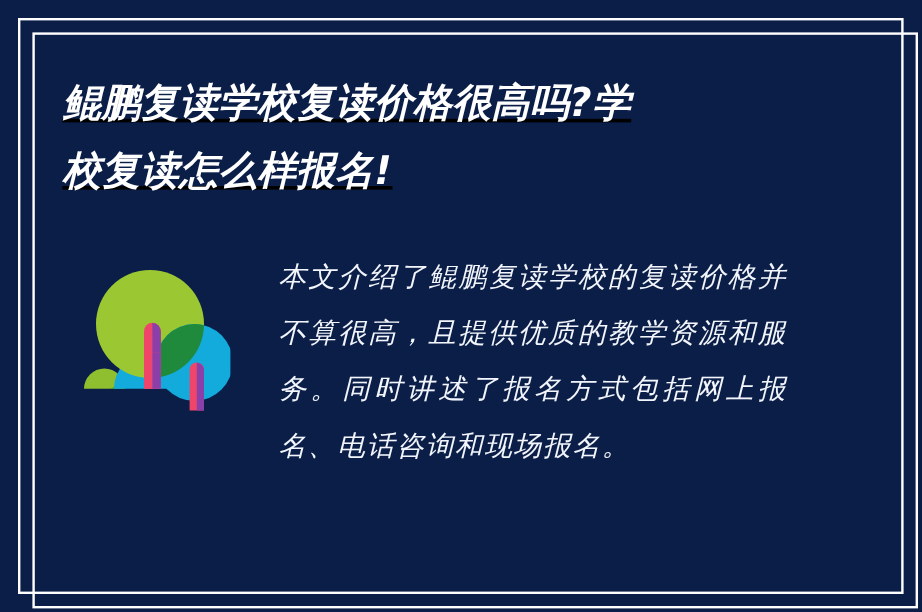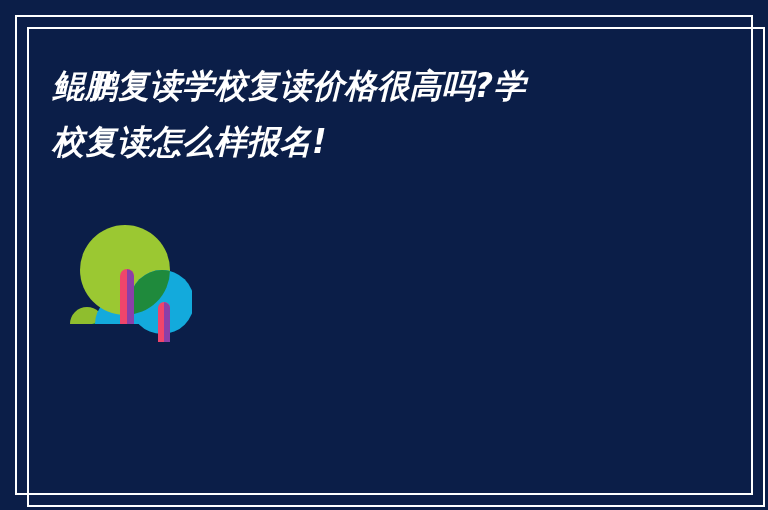--- a/index.html
+++ b/index.html
@@ -44,20 +44,21 @@
     pointer-events: none;
   }
   
 
   
   .title-block {
     position: absolute;
     left: 52px;
     top: 58px;
     width: 600px;
+    text-decoration: underline;
   }
   .title-line {
     color: #ffffff;
     font-family: "DejaVu Sans", "Liberation Sans", sans-serif;
     font-size: 33px;
     font-weight: 700;
     font-style: italic;
     letter-spacing: 0.5px;
     line-height: 56px;
     white-space: nowrap;
@@ -137,16 +138,17 @@
         <path d="M65 116 L65 61.2 a7 7 0 0 1 7 6.8 L72 116 z" fill="#8b3fa8"></path>
 
         <path d="M96 134 L96 100 a6 6 0 0 1 12 0 L108 134 z" fill="#f0456b"></path>
         <path d="M102 134 L102 94.2 a6 6 0 0 1 6 5.8 L108 134 z" fill="#8b3fa8"></path>
 
         <path d="M58 116 L58 86 L72 86 L72 116 z" fill="#f0456b"></path>
         <path d="M65 116 L65 86 L72 86 L72 116 z" fill="#8b3fa8"></path>
       </svg>
     </div>
 
+    <div class="body-text">本文介绍了鲲鹏复读学校的复读价格并不算很高，且提供优质的教学资源和服务。同时讲述了报名方式包括网上报名、电话咨询和现场报名。</div>
 
   </div>
 
 </div>
 
 </body></html>

